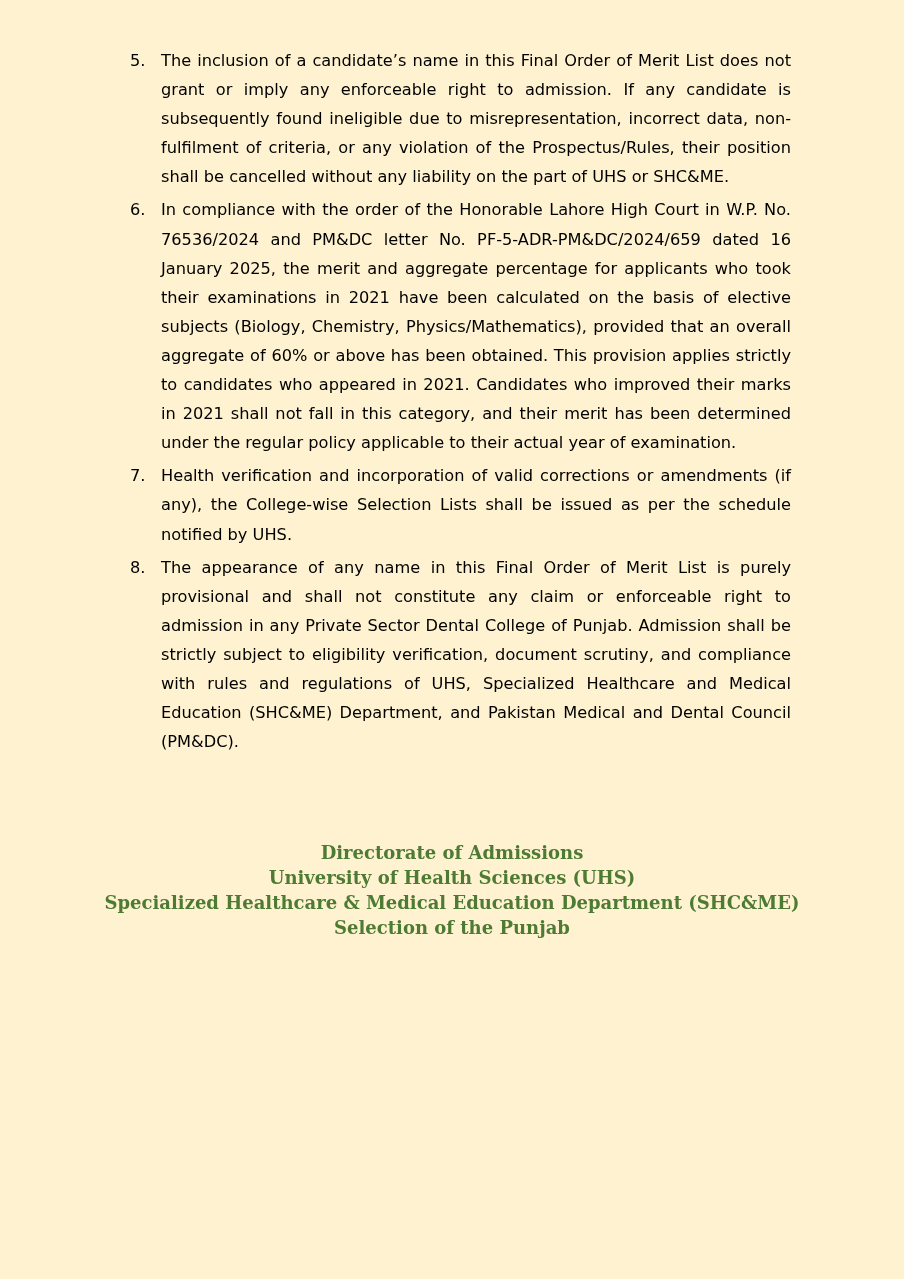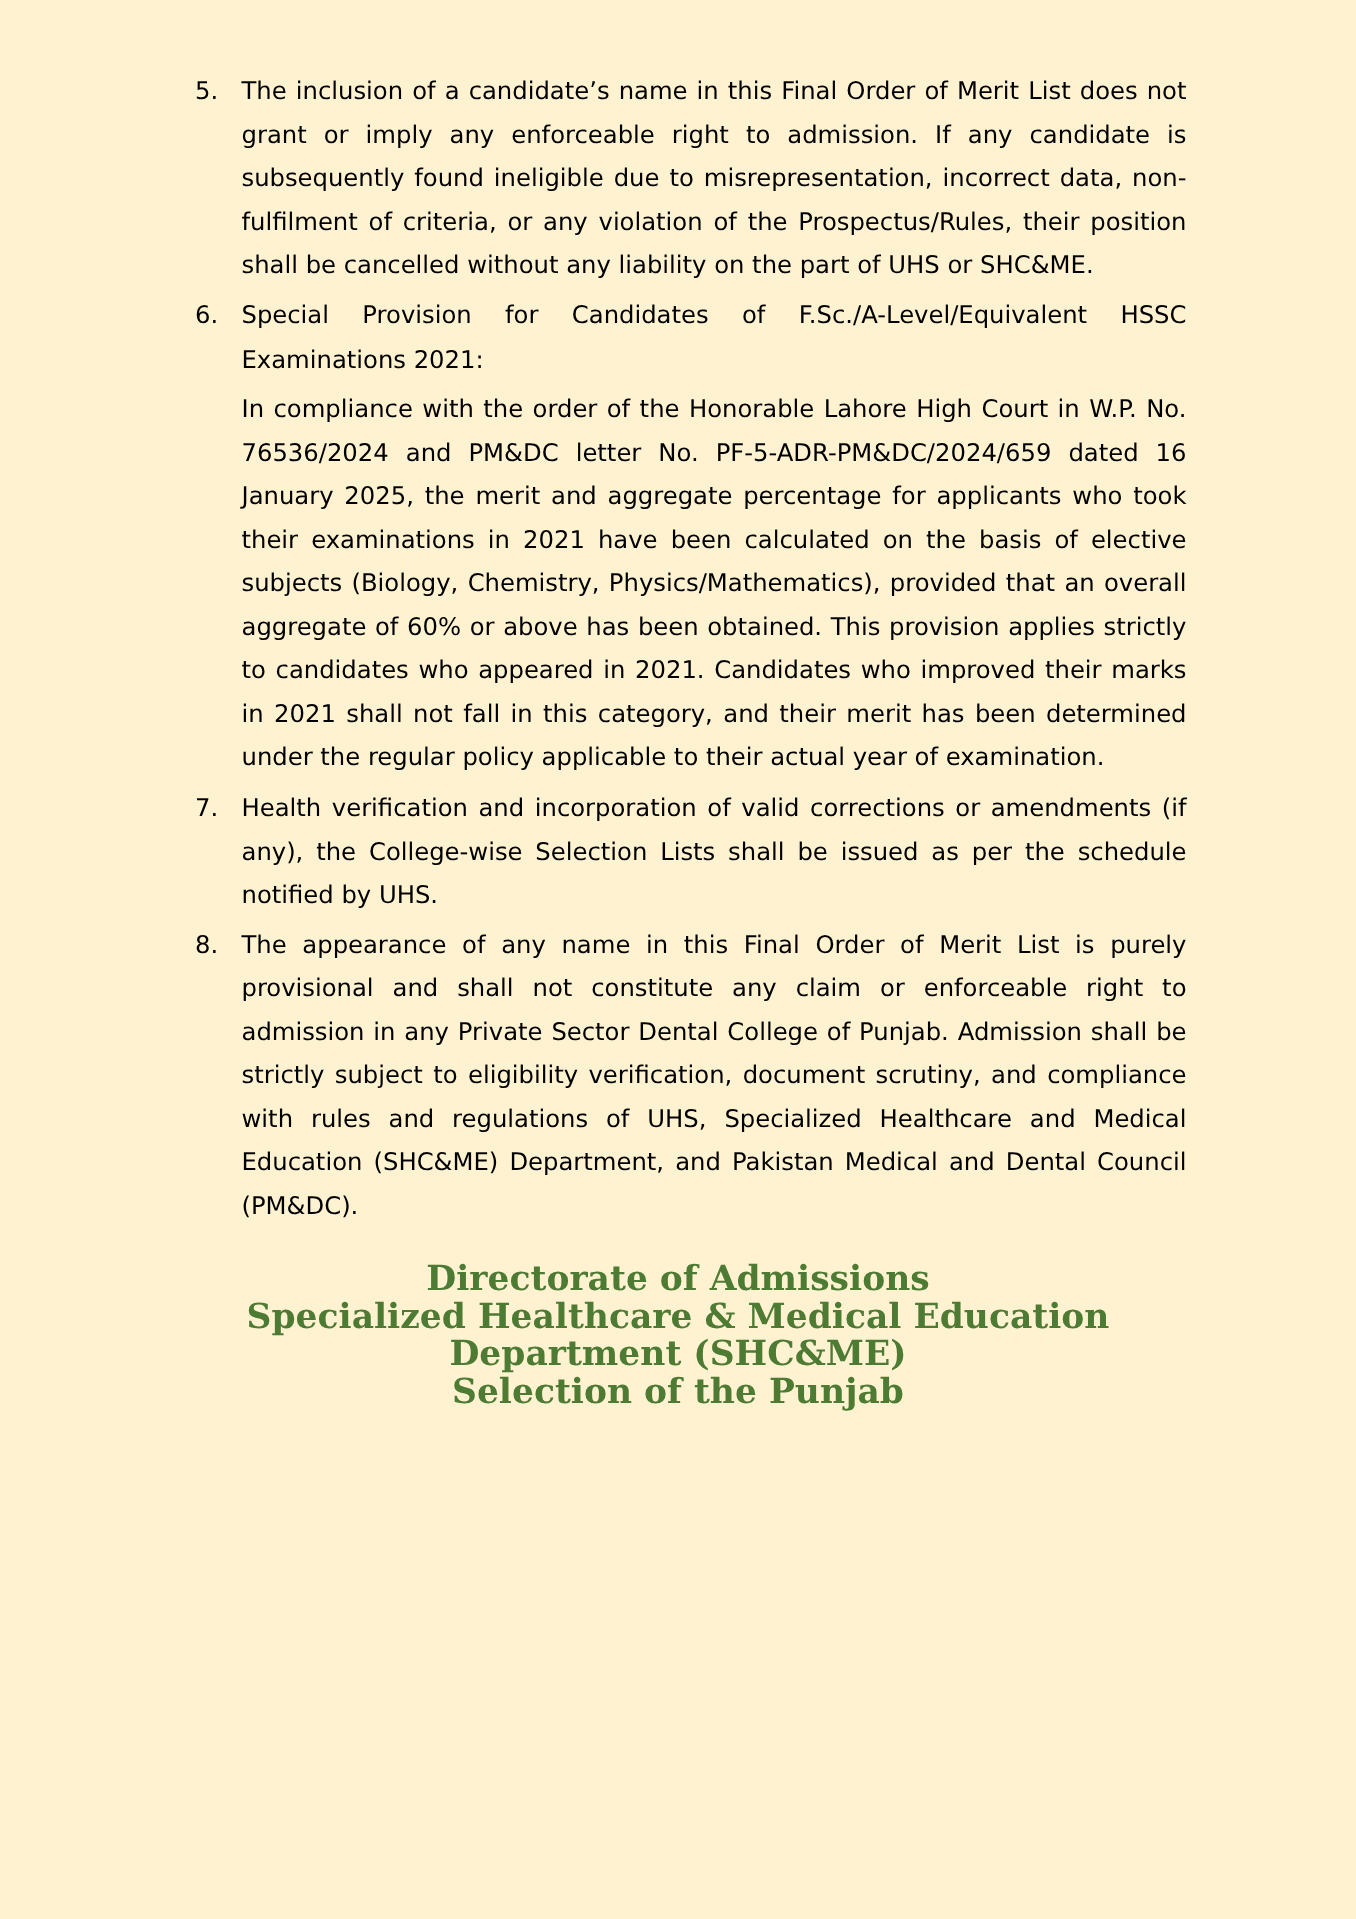--- a/index.html
+++ b/index.html
@@ -46,52 +46,52 @@
       margin: 4px;
     }
     .footer {
       position: absolute;
       left: 0;
       top: 840px;
       width: 904px;
       text-align: center;
       font-family: "DejaVu Serif", serif;
       font-weight: bold;
-      font-size: 23px;
+      font-size: 18px;
       line-height: 25px;
       color: #4e7b34;
     }
     .footer .line {
       display: block;
       width: 700px;
       margin: 0 auto;
     }
   </style>
 </head>
 <body>
 
 <div class="doc">
   <ol class="list">
     <li class="item">
       <span class="num">5.</span>
       <p>The inclusion of a candidate’s name in this Final Order of Merit List does not grant or imply any enforceable right to admission. If any candidate is subsequently found ineligible due to misrepresentation, incorrect data, non-fulfilment of criteria, or any violation of the Prospectus/Rules, their position shall be cancelled without any liability on the part of UHS or SHC&amp;ME.</p>
     </li>
     <li class="item">
       <span class="num">6.</span>
-      <p>Special Provision for Candidates of F.Sc./A-Level/Equivalent HSSC Examinations 2021:</p>
       <p>In compliance with the order of the Honorable Lahore High Court in W.P. No. 76536/2024 and PM&amp;DC letter No. PF-5-ADR-PM&amp;DC/2024/659 dated 16 January 2025, the merit and aggregate percentage for applicants who took their examinations in 2021 have been calculated on the basis of elective subjects (Biology, Chemistry, Physics/Mathematics), provided that an overall aggregate of 60% or above has been obtained. This provision applies strictly to candidates who appeared in 2021. Candidates who improved their marks in 2021 shall not fall in this category, and their merit has been determined under the regular policy applicable to their actual year of examination.</p>
     </li>
     <li class="item">
       <span class="num">7.</span>
       <p>Health verification and incorporation of valid corrections or amendments (if any), the College-wise Selection Lists shall be issued as per the schedule notified by UHS.</p>
     </li>
     <li class="item">
       <span class="num">8.</span>
       <p>The appearance of any name in this Final Order of Merit List is purely provisional and shall not constitute any claim or enforceable right to admission in any Private Sector Dental College of Punjab. Admission shall be strictly subject to eligibility verification, document scrutiny, and compliance with rules and regulations of UHS, Specialized Healthcare and Medical Education (SHC&amp;ME) Department, and Pakistan Medical and Dental Council (PM&amp;DC).</p>
     </li>
   </ol>
 
   <div class="footer">
     <span class="line">Directorate of Admissions</span>
+    <span class="line">University of Health Sciences (UHS)</span>
     <span class="line">Specialized Healthcare &amp; Medical Education Department (SHC&amp;ME)</span>
     <span class="line">Selection of the Punjab</span>
   </div>
 </div>
 
 </body></html>

